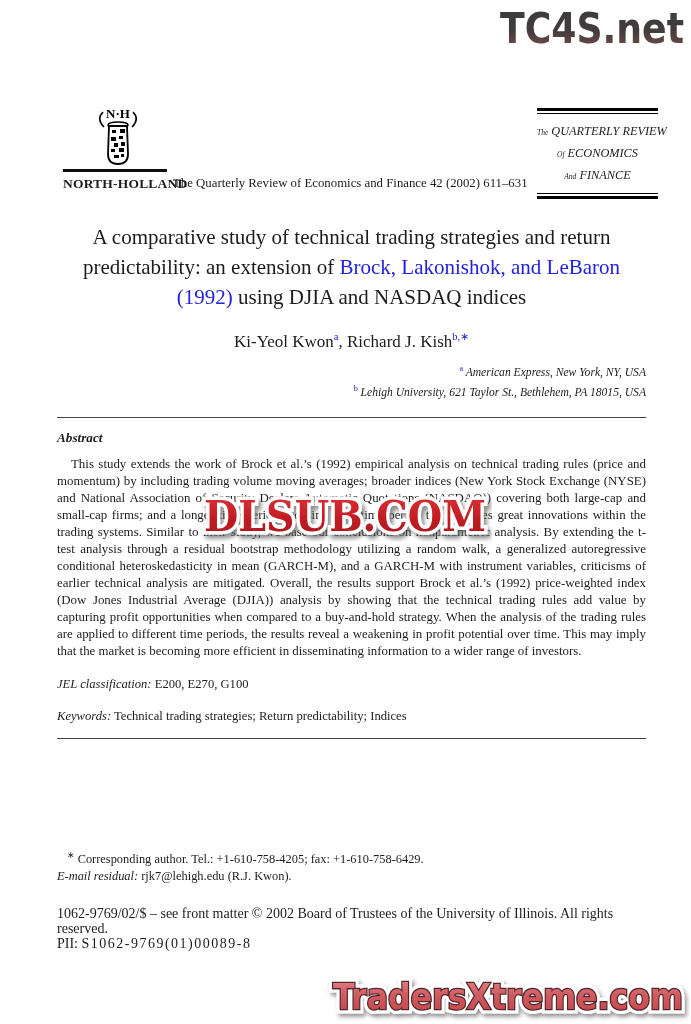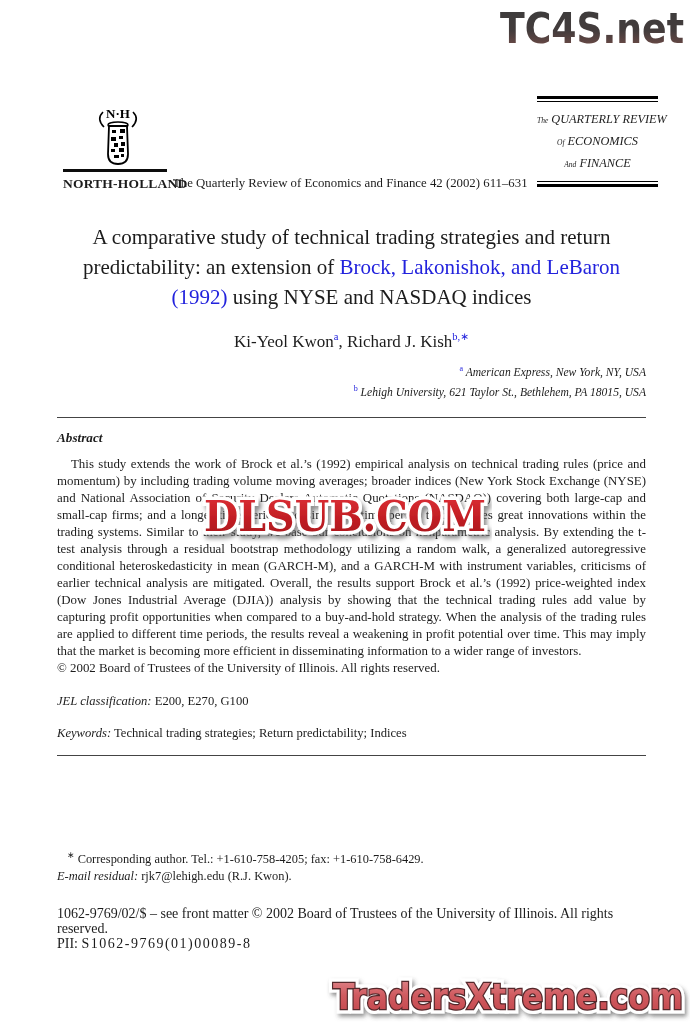--- a/index.html
+++ b/index.html
@@ -9,21 +9,21 @@
   }
   
   .wm-top{position:absolute;left:496px;top:2px;width:192px;height:50px;}
   .wm-mid{position:absolute;left:198px;top:486px;width:294px;height:60px;z-index:5;}
   .wm-bot{position:absolute;left:326px;top:970px;width:364px;height:54px;}
   
   .nh-emblem{position:absolute;left:93px;top:106px;width:50px;height:64px;}
   .nh-bar{position:absolute;left:63px;top:169px;width:104px;height:3px;background:#0d0d0d;}
   .nh-name{position:absolute;left:63px;top:176px;font-weight:bold;font-size:13.5px;letter-spacing:.2px;}
   .journal-line{position:absolute;left:173px;top:176px;font-size:12.8px;font-family:Liberation Serif, serif;}
-  .qref-box{position:absolute;left:537px;top:96px;width:121px;text-align:center;}
+  .qref-box{position:absolute;left:537px;top:108px;width:121px;text-align:center;}
   .qref-box .rule-thick{height:3px;background:#000;}
   .qref-box .rule-thin{height:1px;background:#000;margin-top:2px;}
   .qref-box .rule-thin-b{height:1px;background:#000;margin-bottom:2px;}
   .qref-text{padding:7px 0 6px 0;font-style:italic;font-size:12.3px;line-height:21px;white-space:nowrap;}
   .qref-text .sm{font-size:7.5px;}
   
   .content{position:absolute;left:57px;top:222px;width:589px;}
   .title{text-align:center;font-size:21px;line-height:30px;}
   .title .link{color:#2222dd;}
   .authors{text-align:center;font-size:17px;margin-top:18px;}
@@ -99,37 +99,36 @@
       <span>ECONOMICS</span><br>
       <span class="sm">And</span>
       <span>FINANCE</span>
     </div>
     <div class="rule-thin-b"></div>
     <div class="rule-thick"></div>
   </div>
 
   <div class="content">
     <div class="title">
-      <span>A comparative study of technical trading strategies and return predictability: an extension of </span><span class="link">Brock, Lakonishok, and LeBaron (1992)</span><span> using NYSE and NASDAQ indices</span>
+      <span>A comparative study of technical trading strategies and return predictability: an extension of </span><span class="link">Brock, Lakonishok, and LeBaron (1992)</span><span> using DJIA and NASDAQ indices</span>
     </div>
 
     <div class="authors">
       <span>Ki-Yeol Kwon</span><sup>a</sup><span>, </span><span>Richard J. Kish</span><sup>b,∗</sup>
     </div>
 
     <div class="affils">
       <div><sup>a</sup><span> American Express, New York, NY, USA</span></div>
       <div><sup>b</sup><span> Lehigh University, 621 Taylor St., Bethlehem, PA 18015, USA</span></div>
     </div>
 
     <div class="hrule"></div>
 
     <div class="abs-head">Abstract</div>
     <div class="abs-body">This study extends the work of Brock et al.’s (1992) empirical analysis on technical trading rules (price and momentum) by including trading volume moving averages; broader indices (New York Stock Exchange (NYSE) and National Association of Security Dealers Automatic Quotations (NASDAQ)) covering both large-cap and small-cap firms; and a longer time period focusing on a time period that includes great innovations within the trading systems. Similar to their study, we base our conclusions on nonparametric analysis. By extending the t-test analysis through a residual bootstrap methodology utilizing a random walk, a generalized autoregressive conditional heteroskedasticity in mean (GARCH-M), and a GARCH-M with instrument variables, criticisms of earlier technical analysis are mitigated. Overall, the results support Brock et al.’s (1992) price-weighted index (Dow Jones Industrial Average (DJIA)) analysis by showing that the technical trading rules add value by capturing profit opportunities when compared to a buy-and-hold strategy. When the analysis of the trading rules are applied to different time periods, the results reveal a weakening in profit potential over time. This may imply that the market is becoming more efficient in disseminating information to a wider range of investors.</div>
-    <div class="abs-copy">© 2002 Board of Trustees of the University of Illinois. All rights reserved.</div>
 
     <div class="meta-line">
       <span class="lbl">JEL classification:</span><span> E200, E270, G100</span>
     </div>
     <div class="meta-line">
       <span class="lbl">Keywords:</span><span> Technical trading strategies; Return predictability; Indices</span>
     </div>
 
     <div class="hrule2"></div>
   </div>

